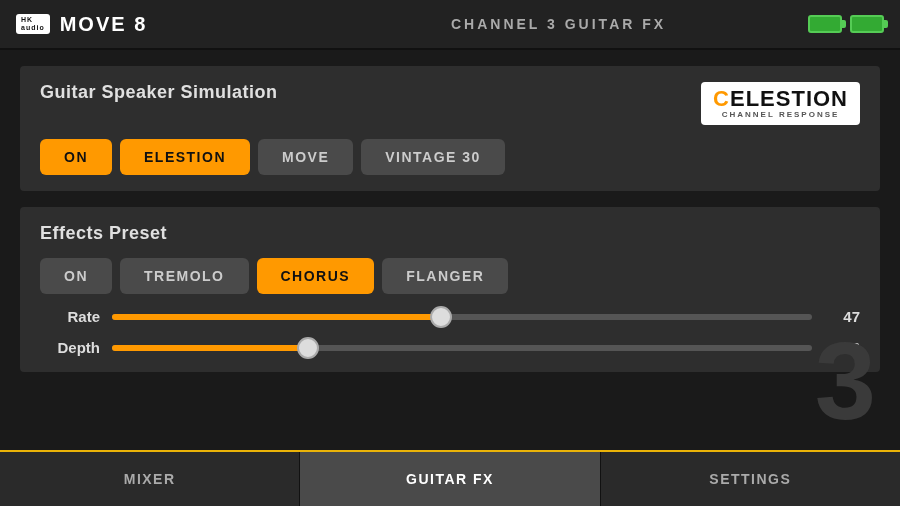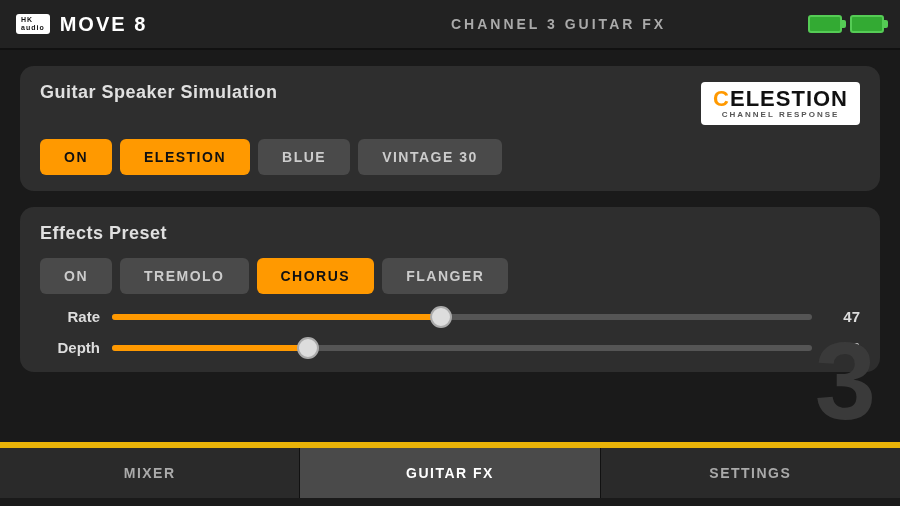--- a/index.html
+++ b/index.html
@@ -82,21 +82,21 @@
       display: flex;
       flex-direction: column;
       padding: 16px 20px;
       gap: 16px;
       height: calc(506px - 50px - 56px);
     }
 
     
     .panel {
       background: #2e2e2e;
-      border-radius: 14px;
+      border-radius: 4px;
       padding: 16px 20px;
     }
 
     .panel-title {
       font-size: 18px;
       font-weight: 700;
       color: #e0e0e0;
       margin-bottom: 14px;
       letter-spacing: 0.5px;
     }
@@ -213,27 +213,27 @@
       font-size: 110px;
       font-weight: 900;
       color: #3a3a3a;
       line-height: 1;
       font-family: 'Arial Black', Arial, sans-serif;
     }
 
     
     .bottom-nav {
       position: absolute;
-      bottom: 8px;
+      bottom: 0;
       left: 0;
       right: 0;
       height: 56px;
       background: #c4b5fd;
       display: flex;
-      border-top: 6px solid #eab308;
+      border-top: 2px solid #eab308;
     }
     .nav-btn {
       flex: 1;
       display: flex;
       align-items: center;
       justify-content: center;
       font-family: 'Arial Black', Arial, sans-serif;
       font-size: 14px;
       font-weight: 900;
       letter-spacing: 1.5px;
@@ -275,21 +275,21 @@
       <div class="celestion-logo">
         <div class="celestion-main">
           <span class="c-letter">C</span><span>ELESTION</span>
         </div>
         <div class="celestion-sub">CHANNEL RESPONSE</div>
       </div>
     </div>
     <div class="btn-group">
       <button class="btn btn-active">ON</button>
       <button class="btn btn-active">ELESTION</button>
-      <button class="btn btn-inactive">BLUE</button>
+      <button class="btn btn-inactive">MOVE</button>
       <button class="btn btn-inactive">VINTAGE 30</button>
     </div>
   </div>
 
   <div class="panel effects-section">
     <div class="panel-title">Effects Preset</div>
     <div class="btn-group">
       <button class="btn btn-inactive">ON</button>
       <button class="btn btn-inactive">TREMOLO</button>
       <button class="btn btn-active">CHORUS</button>

